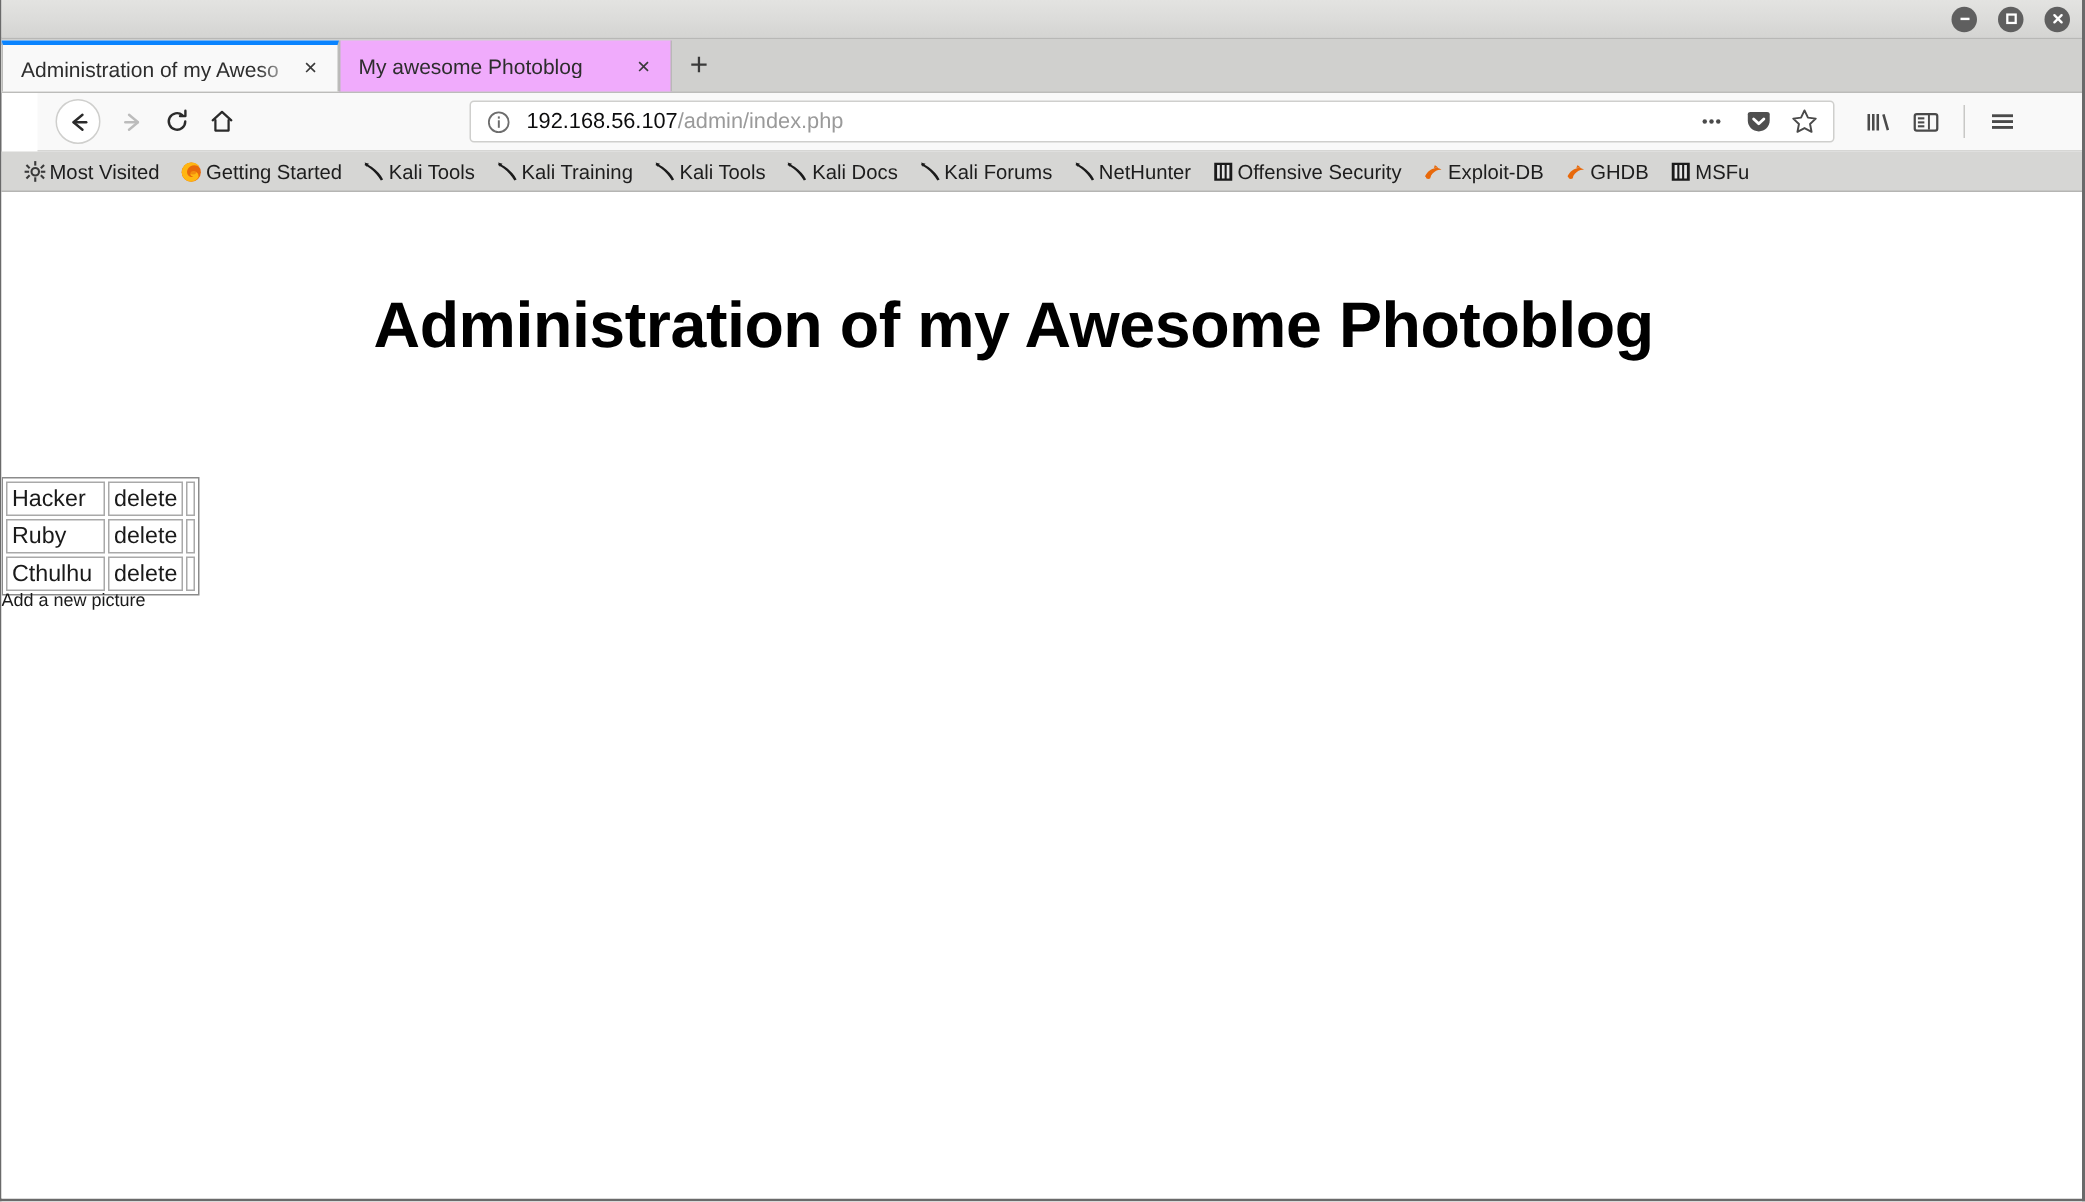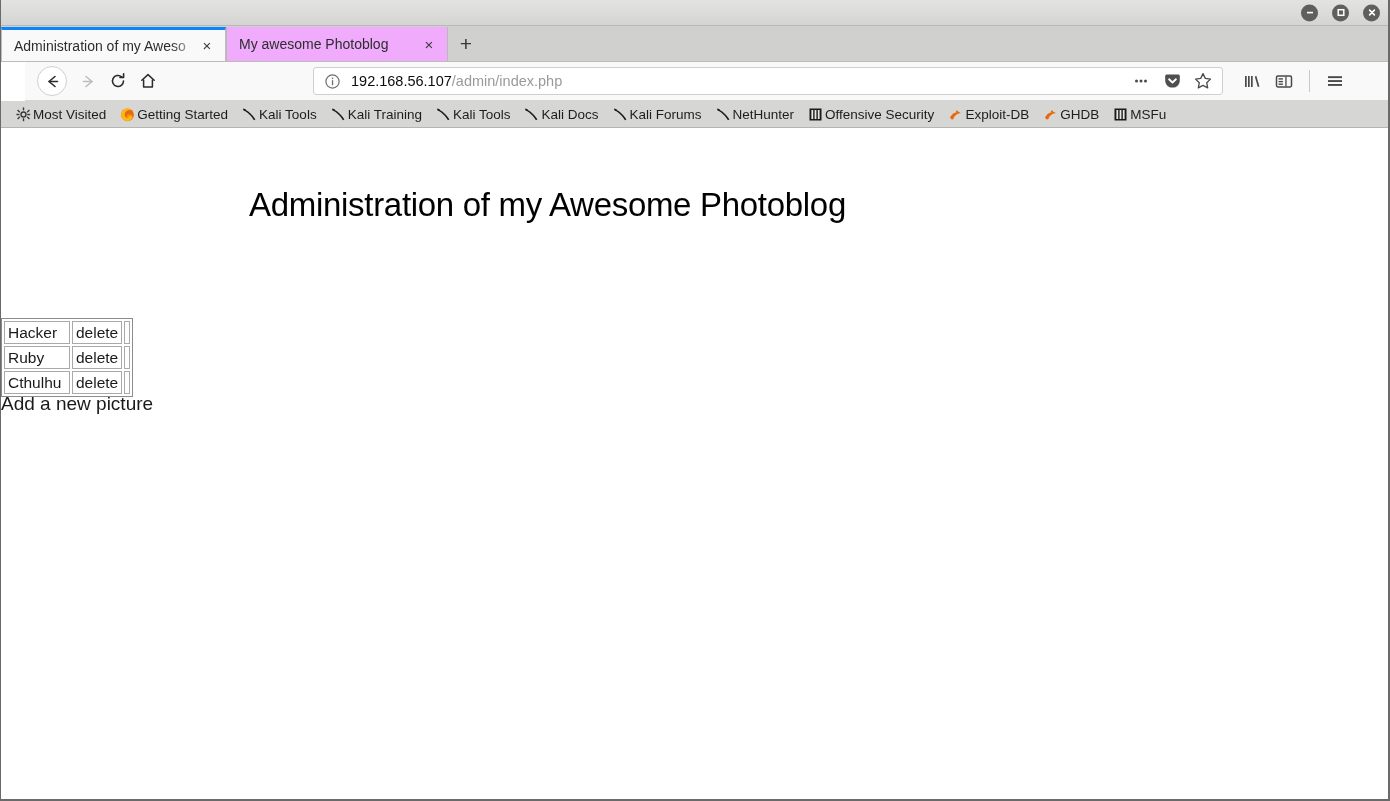--- a/index.html
+++ b/index.html
@@ -263,22 +263,22 @@
   .content {
     flex: 1;
     background: #ffffff;
     position: relative;
     overflow: hidden;
   }
   .page-title {
     position: absolute;
     left: 248px;
     top: 36px;
-    font-size: 33px;
-    font-weight: normal;
+    font-size: 43px;
+    font-weight: bold;
     color: #000000;
     letter-spacing: -0.3px;
     white-space: nowrap;
     font-family: "Liberation Sans", sans-serif;
   }
   .pic-table {
     position: absolute;
     left: 0px;
     top: 190px;
     border-collapse: separate;
@@ -297,21 +297,21 @@
     white-space: nowrap;
     margin-top: 39px;
   }
   .pic-table td.c-name { min-width: 58px; }
   .pic-table td.c-del { cursor: pointer; }
   .pic-table td.c-extra { width: 2px; padding: 1px 1px; }
   .add-link {
     position: absolute;
     left: 0px;
     top: 265px;
-    font-size: 19px;
+    font-size: 12px;
     color: #1a1a1a;
     cursor: pointer;
     white-space: nowrap;
   }
   .nav-links {
     position: absolute;
     left: 805px;
     top: 185px;
     font-size: 16px;
     color: #111111;

